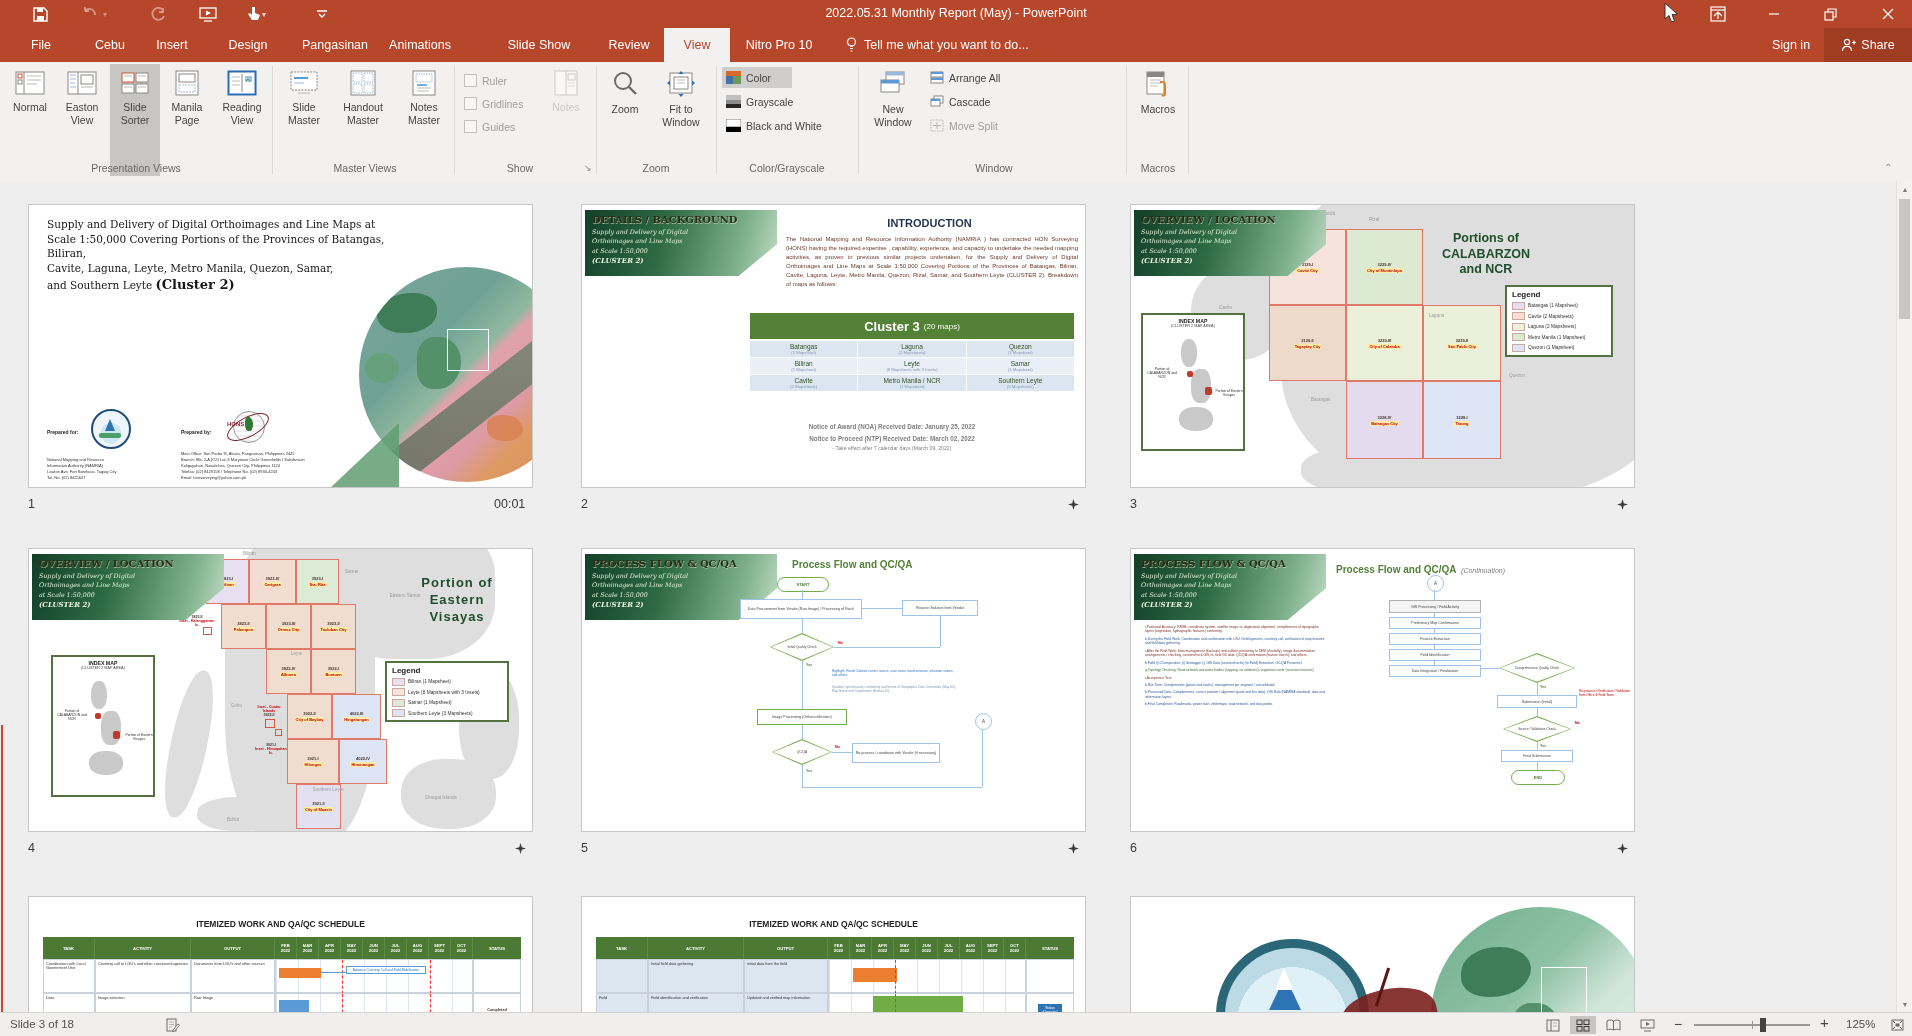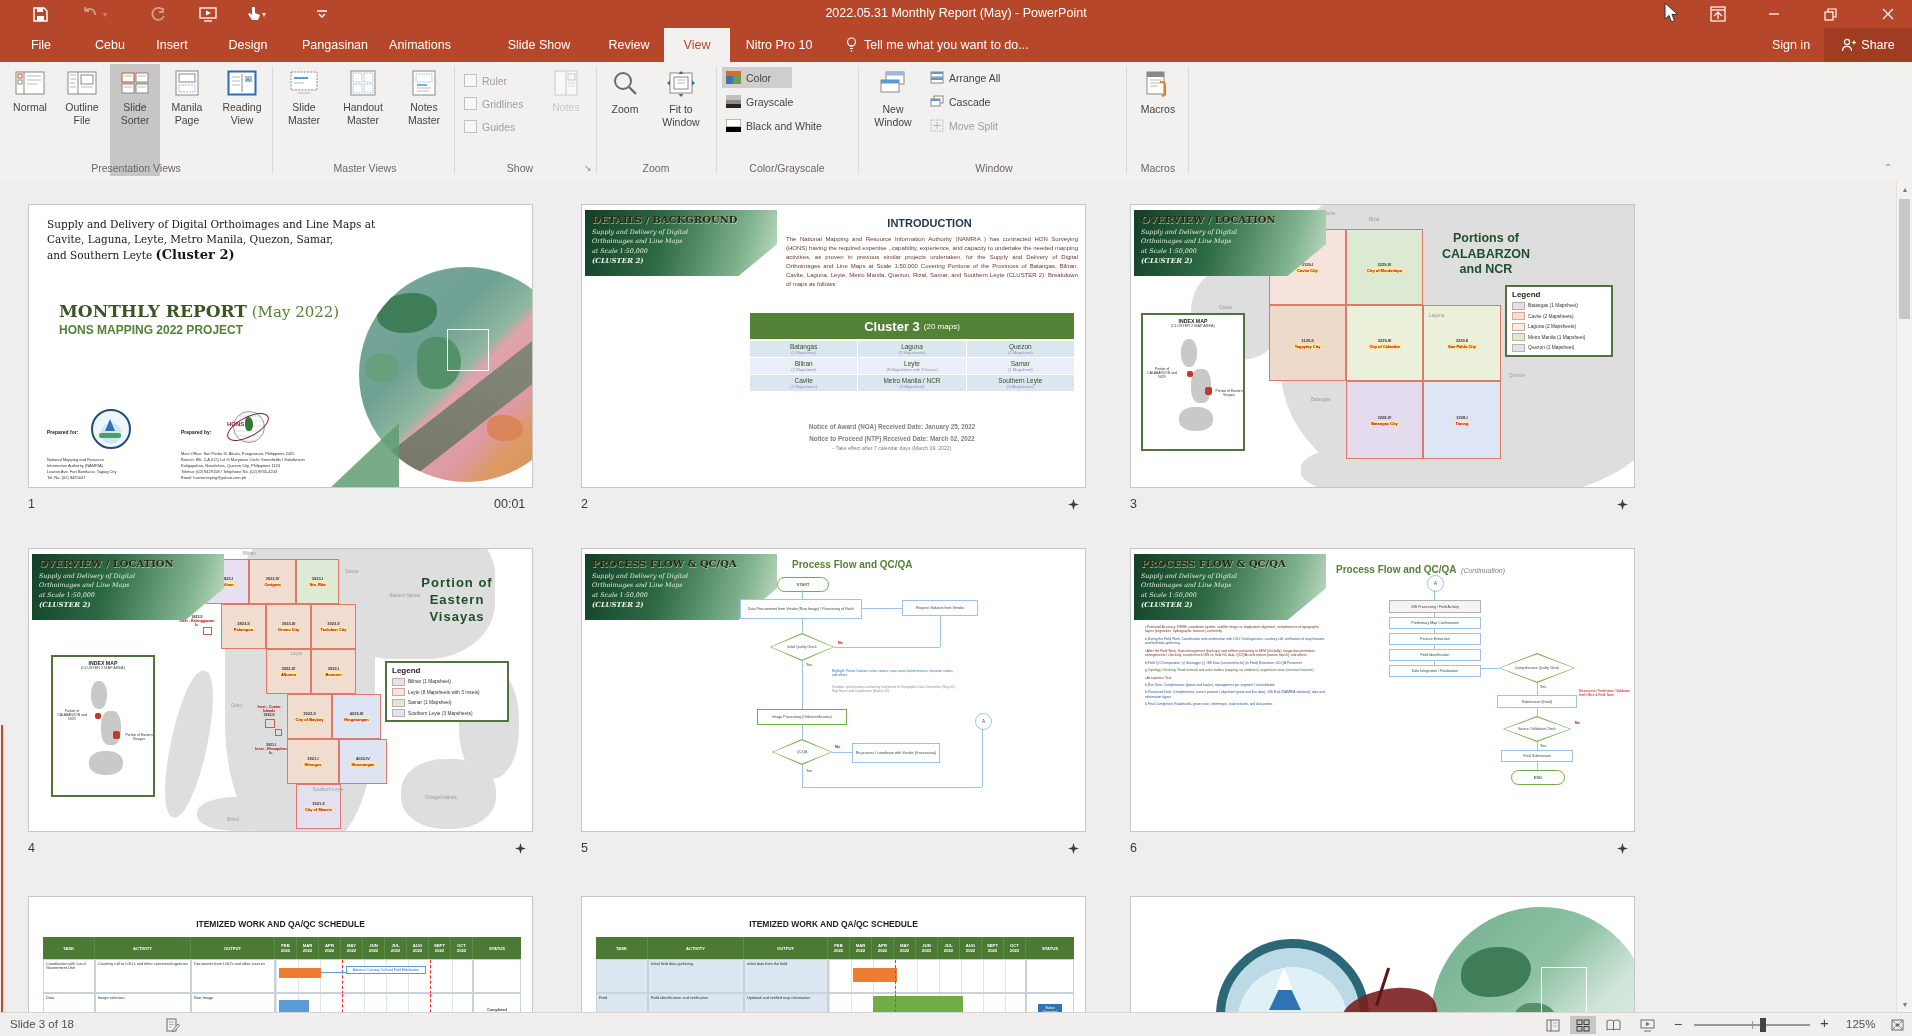--- a/index.html
+++ b/index.html
@@ -203,21 +203,21 @@
       <span class="lbl">Normal</span>
     </div>
     <div class="bigbtn" style="left:56px;width:52px">
       <svg width="30" height="26" viewBox="0 0 30 26">
           <rect x="1" y="2" width="28" height="22" fill="#fff" stroke="#8a8886"></rect>
           <path d="M11 2 v22" stroke="#8a8886"></path>
           <path d="M3 5 h6 M3 9 h6 M3 13 h5 M3 17 h6" stroke="#9cb8d8"></path>
           <rect x="14" y="5" width="12" height="9" fill="none" stroke="#8a8886"></rect>
           <path d="M14 17 h12" stroke="#bdbbb9"></path>
         </svg>
-      <span class="lbl">Outline File</span>
+      <span class="lbl">Easton View</span>
     </div>
     <div class="bigbtn active" style="left:110px;width:50px">
       <svg width="30" height="26" viewBox="0 0 30 26">
           <rect x="2" y="3" width="12" height="9" fill="#fff" stroke="#c05a28"></rect>
           <rect x="16" y="3" width="12" height="9" fill="#fff" stroke="#8a8886"></rect>
           <rect x="2" y="14" width="12" height="9" fill="#fff" stroke="#8a8886"></rect>
           <rect x="16" y="14" width="12" height="9" fill="#fff" stroke="#8a8886"></rect>
           <path d="M4 6 h8 M18 6 h8 M4 17 h8 M18 17 h8" stroke="#bdbbb9"></path>
         </svg>
       <span class="lbl">Slide Sorter</span>
@@ -399,26 +399,23 @@
     <span class="abs" style="left:1884px;top:100px;font-size:10px;color:#8a8886">⌃</span>
   </div>
 
   <div class="work">
 
     <div class="abs" style="left:1px;top:544px;width:2px;height:292px;background:#cf4520"></div>
 
     <div class="slide" style="left:28px;top:23px">
       <div class="abs" style="left:18px;top:12px;width:360px;font:10.5px 'DejaVu Serif',serif;color:#161616;line-height:1.4">
         <div>Supply and Delivery of Digital Orthoimages  and Line Maps at</div>
+        <div>Scale 1:50,000 Covering  Portions of the Provinces of Batangas, Biliran,</div>
         <div>Cavite, Laguna, Leyte,  Metro Manila, Quezon, Samar,</div>
         <div><span>and Southern Leyte </span><b style="font-size:13px">(Cluster 2)</b></div>
-      </div>
-      <div class="abs" style="left:30px;top:96px">
-        <span style="font:bold 17px 'DejaVu Serif',serif;color:#375623">MONTHLY REPORT</span><span style="font:15px 'DejaVu Serif',serif;color:#538135"> (May 2022)</span>
-        <div style="font:bold 12px 'Liberation Sans',sans-serif;color:#538135;margin-top:2px">HONS MAPPING 2022 PROJECT</div>
       </div>
 
       <div class="abs" style="left:330px;top:62px;width:215px;height:215px;border-radius:50%;background:linear-gradient(135deg,#79a89b 0%,#6fa194 34%,#8fb8a0 48%,#e0a3ab 52%,#dd9aa4 68%,#dd9a62 78%,#d9925a 100%);overflow:hidden">
         <div class="abs" style="left:18px;top:26px;width:60px;height:40px;background:#3f7c58;border-radius:60% 40% 55% 45%"></div>
         <div class="abs" style="left:58px;top:70px;width:44px;height:52px;background:#54906a;border-radius:45% 55% 60% 40%"></div>
         <div class="abs" style="left:6px;top:86px;width:34px;height:30px;background:#67a07c;border-radius:50%"></div>
         <div class="abs" style="left:-30px;top:120px;width:300px;height:34px;background:linear-gradient(90deg,#1c4f33,#3f7c58);transform:rotate(-38deg);opacity:.55"></div>
         <div class="abs" style="left:88px;top:62px;width:40px;height:40px;border:1.4px solid #fff"></div>
         <div class="abs" style="left:128px;top:148px;width:36px;height:26px;background:#d97f4e;border-radius:40% 60% 50% 50%;opacity:.8"></div>
       </div>

